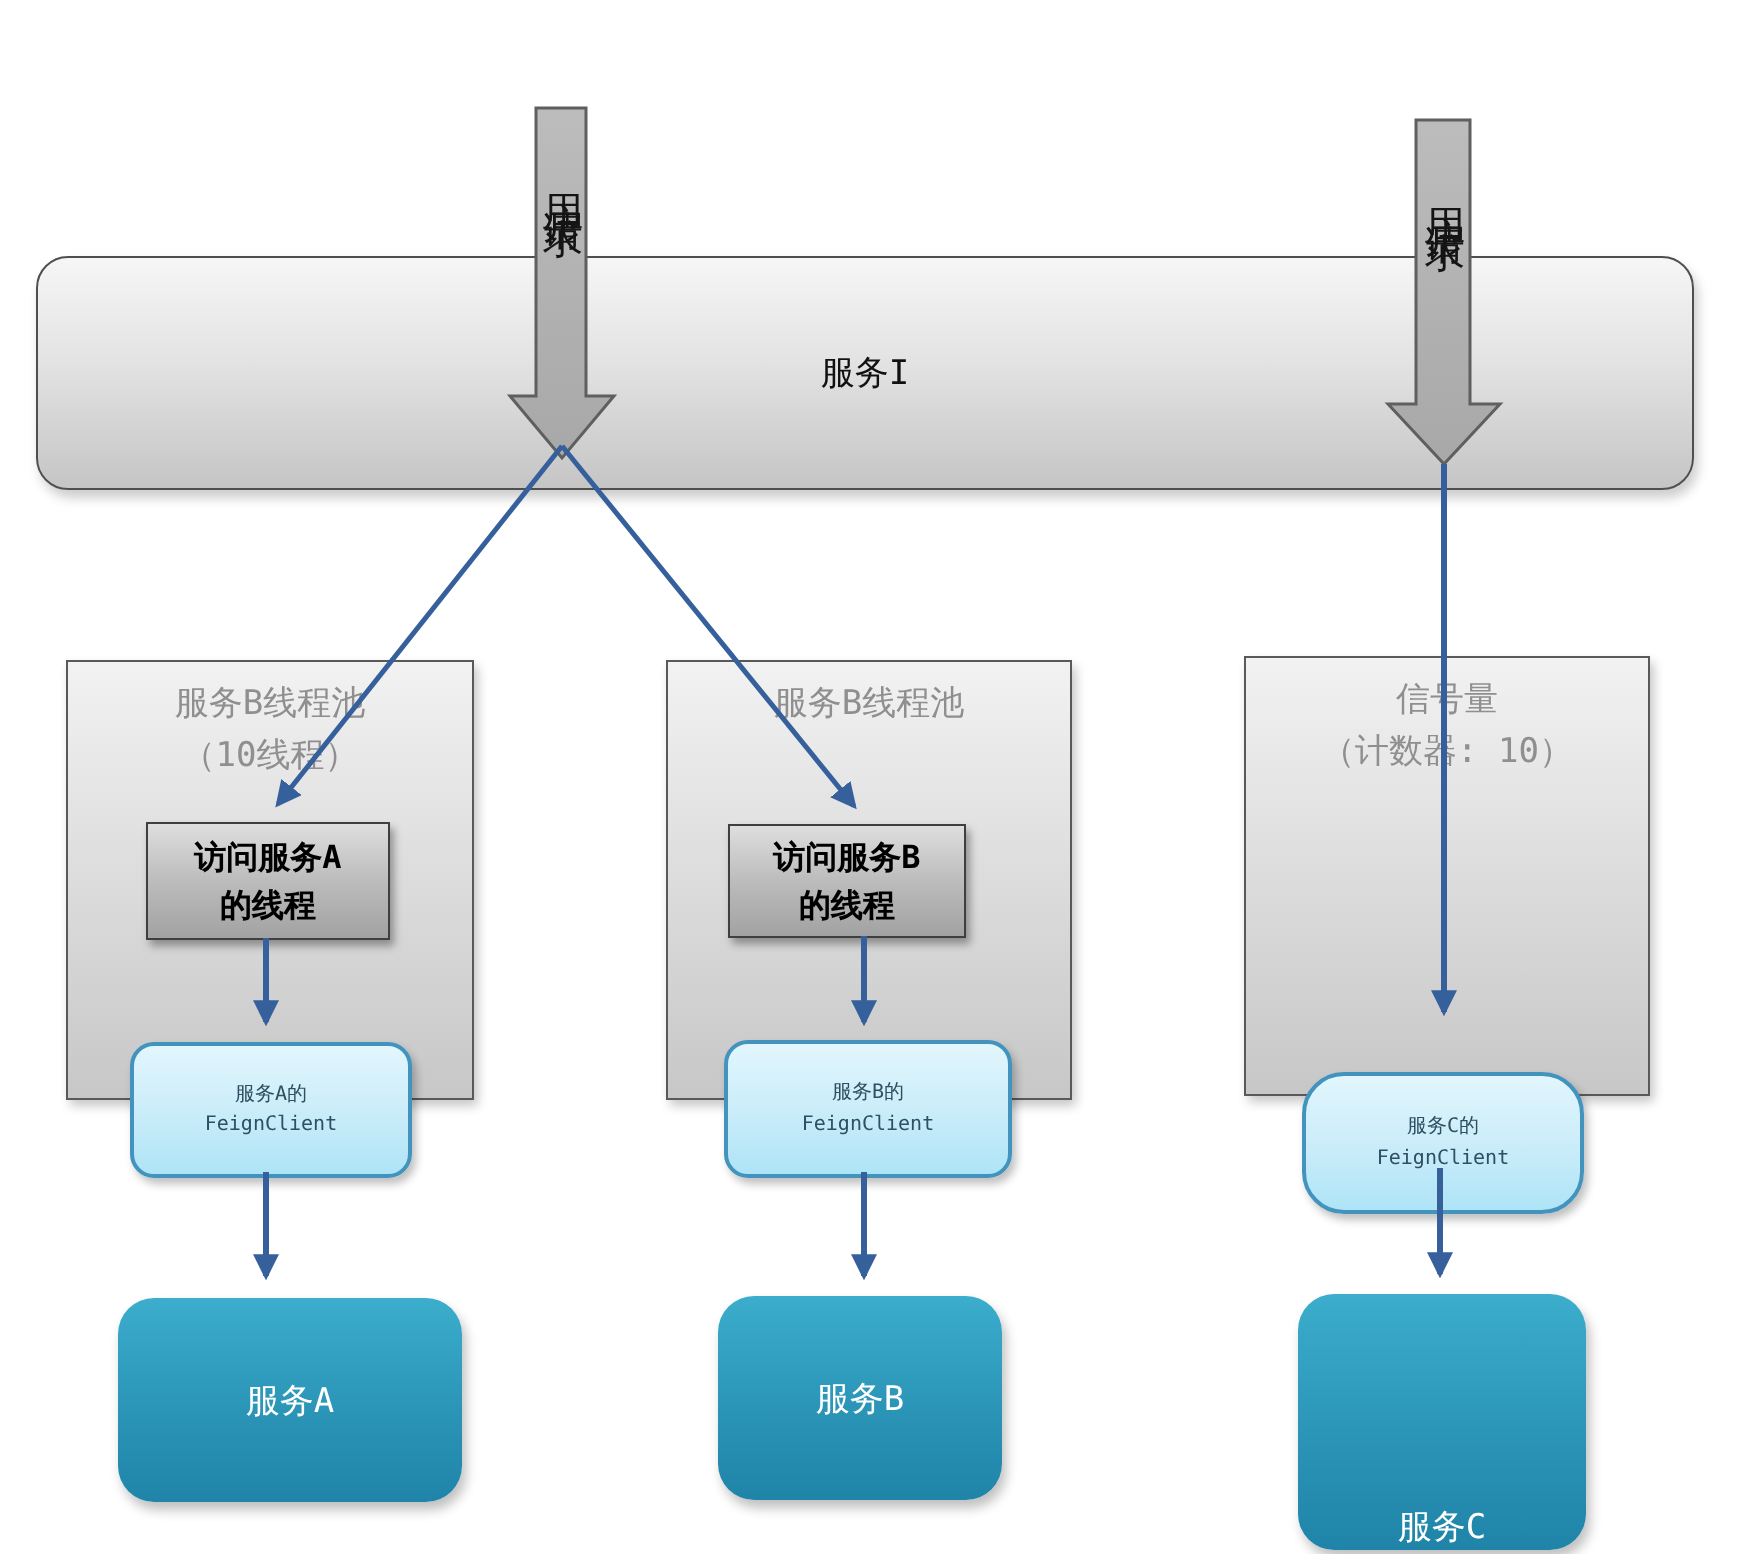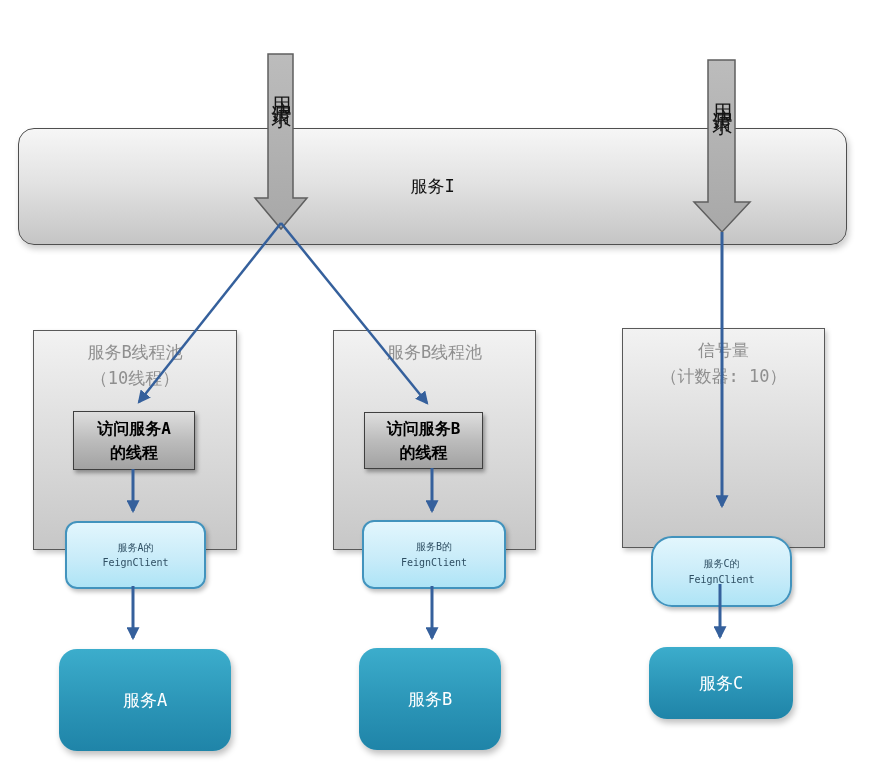--- a/index.html
+++ b/index.html
@@ -122,21 +122,21 @@
   <div class="pool" style="left:622px;top:300px;width:201px;height:218px;">
     <div class="pool-title">
       <div>信号量</div>
       <div>（计数器: 10）</div>
     </div>
   </div>
   <div class="feign" style="left:651px;top:508px;width:137px;height:67px;border-radius:21px;">
     <div>服务C的</div>
     <div>FeignClient</div>
   </div>
-  <div class="service-node" style="left:649px;top:619px;width:144px;height:72px;">
+  <div class="service-node" style="left:649px;top:619px;width:144px;height:128px;align-items:flex-end;">
     <span>服务C</span>
   </div>
 
   <svg class="arrow-layer" viewBox="0 0 876 777" xmlns="http://www.w3.org/2000/svg">
     <defs>
       <linearGradient id="grayArrowGrad" x1="0" y1="0" x2="0" y2="1">
         <stop offset="0" stop-color="#bcbcbc"></stop>
         <stop offset="1" stop-color="#a8a8a8"></stop>
       </linearGradient>
       <marker id="abBlue" viewBox="0 0 12 12" refX="10" refY="6" markerWidth="13" markerHeight="13" orient="auto" markerUnits="userSpaceOnUse">

